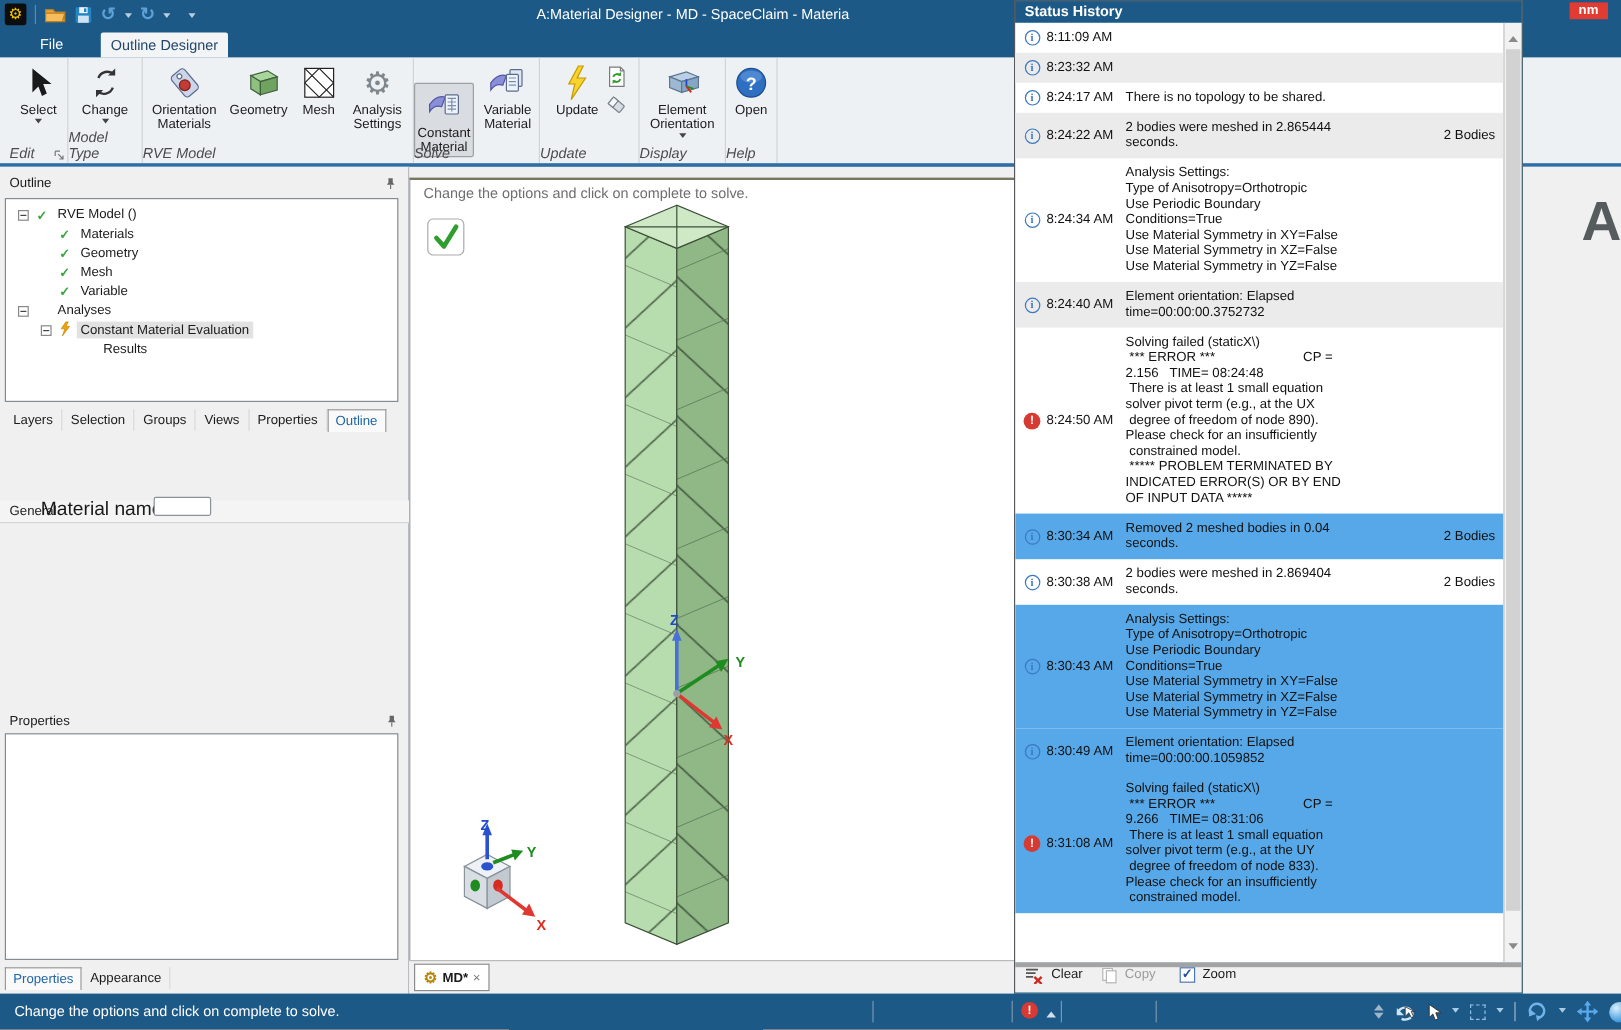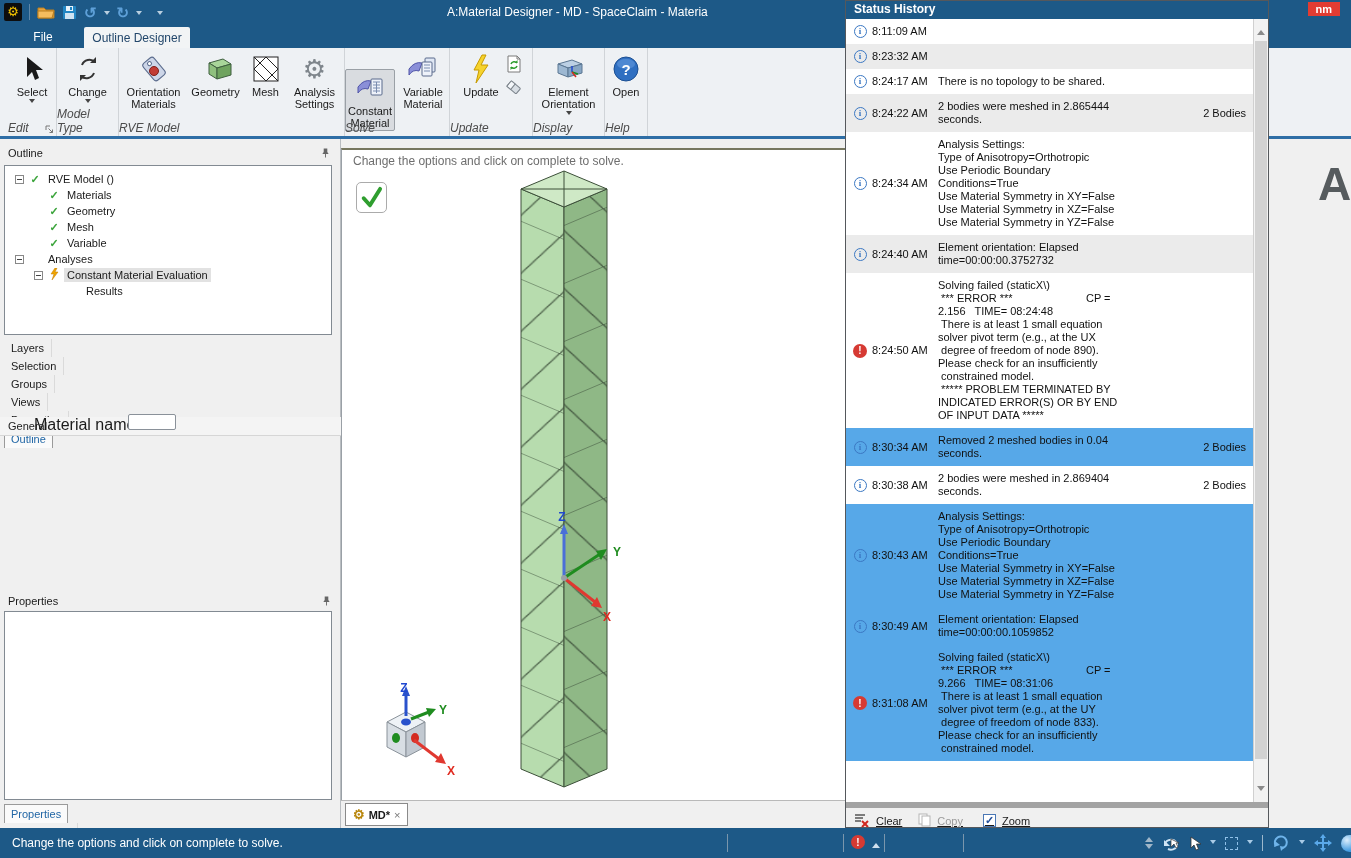--- a/index.html
+++ b/index.html
@@ -45,21 +45,21 @@
   .pin{position:absolute;right:10px;top:4px;}
   .whitebox{position:absolute;background:#fff;border:1px solid #828a92;}
   .t-row{height:16px;display:flex;align-items:center;font-size:11px;color:#1a1a1a;}
   .exps{flex:0 0 9px;height:9px;margin-right:4px;position:relative;}
   .exps.on{border:1px solid #888;background:#fff;}
   .exps.on::before{content:"";position:absolute;left:1px;right:1px;top:3px;height:1px;background:#444;}
   .ics{flex:0 0 14px;text-align:center;margin-right:3px;font-weight:bold;}
   .ics.check{color:#3da53d;}
   .t-label{padding:1px 3px;white-space:nowrap;}
   .t-label.tsel{background:#e2e2e2;}
-  .tabsbar{display:flex;align-items:flex-start;font-size:11px;color:#1a1a1a;height:22px;padding-left:4px;flex-direction:column;}
+  .tabsbar{display:flex;align-items:center;font-size:11px;color:#1a1a1a;height:22px;padding-left:4px;}
   .tab{padding:3px 7px;border-right:1px solid #dadada;cursor:default;white-space:nowrap;}
   .tab.active{color:#2166a5;background:#fafafa;border:1px solid #9a9a9a;border-bottom:none;padding:3px 6px;}
   .secbar{position:absolute;left:0;width:341px;height:19px;font-size:11px;color:#222;
           padding:3px 0 0 8px;border-bottom:1px solid #d6d6d6;background:#f4f4f4;}
   .frow{position:absolute;font-size:16px;color:#1a1a1a;}
   .tinput{position:absolute;width:48px;height:16px;border:1px solid #8a9199;border-radius:2px;
           background:#fff;font-size:11px;padding:0 2px;}
   
   .canvas{position:absolute;left:341px;top:148px;width:869px;height:652px;background:#fff;
           border-top:2px solid #77775f;border-left:1px solid #9aa0a6;}
@@ -90,22 +90,22 @@
          font-family:"Liberation Serif",serif;}
   .ierr{width:14px;height:14px;background:#d63a33;border-radius:50%;color:#fff;font-size:10px;
         font-weight:bold;display:flex;align-items:center;justify-content:center;}
   .shscroll{position:absolute;top:18px;right:0;bottom:25px;width:15px;background:#f2f2f2;
             border-left:1px solid #d0d0d0;}
   .s-arrow{position:absolute;left:3px;width:0;height:0;border:4px solid transparent;}
   .s-up{top:7px;border-bottom:5px solid #8a8a8a;}
   .s-dn{bottom:7px;border-top:5px solid #8a8a8a;}
   .s-thumb{position:absolute;left:1px;top:22px;width:12px;height:718px;background:#d2d2d2;}
   .shfoot{position:absolute;left:0;bottom:0;right:0;height:25px;background:#f0f0f0;
-          border-top:6px solid #a3a3a3;display:flex;align-items:flex-end;gap:6px;padding:0 8px;
-          font-size:11px;color:#1a1a1a;text-decoration:underline;}
+          border-top:4px solid #a3a3a3;display:flex;align-items:flex-start;gap:6px;padding:0 8px;
+          font-size:11px;color:#1a1a1a;}
   .shfoot .dis{color:#9b9b9b;}
   .cb{width:13px;height:13px;border:1px solid #4a77b5;background:#fff;color:#234f9a;font-size:11px;
       font-weight:bold;line-height:11px;text-align:center;}
   
   .statusbar{position:absolute;left:0;top:828px;width:1351px;height:30px;background:#1d5987;z-index:6;}
   .sbmsg{position:absolute;left:12px;top:8px;color:#fff;font-size:12px;}
   .sbsep{position:absolute;top:6px;width:1px;height:18px;background:#7a96ac;}
   .sbicons{position:absolute;right:0;top:0;height:30px;display:flex;align-items:center;gap:9px;padding-right:2px;}
   .tri-up{width:0;height:0;border:4px solid transparent;border-bottom:5px solid #cfe0ee;}
   .spinner{display:flex;flex-direction:column;gap:2px;}

